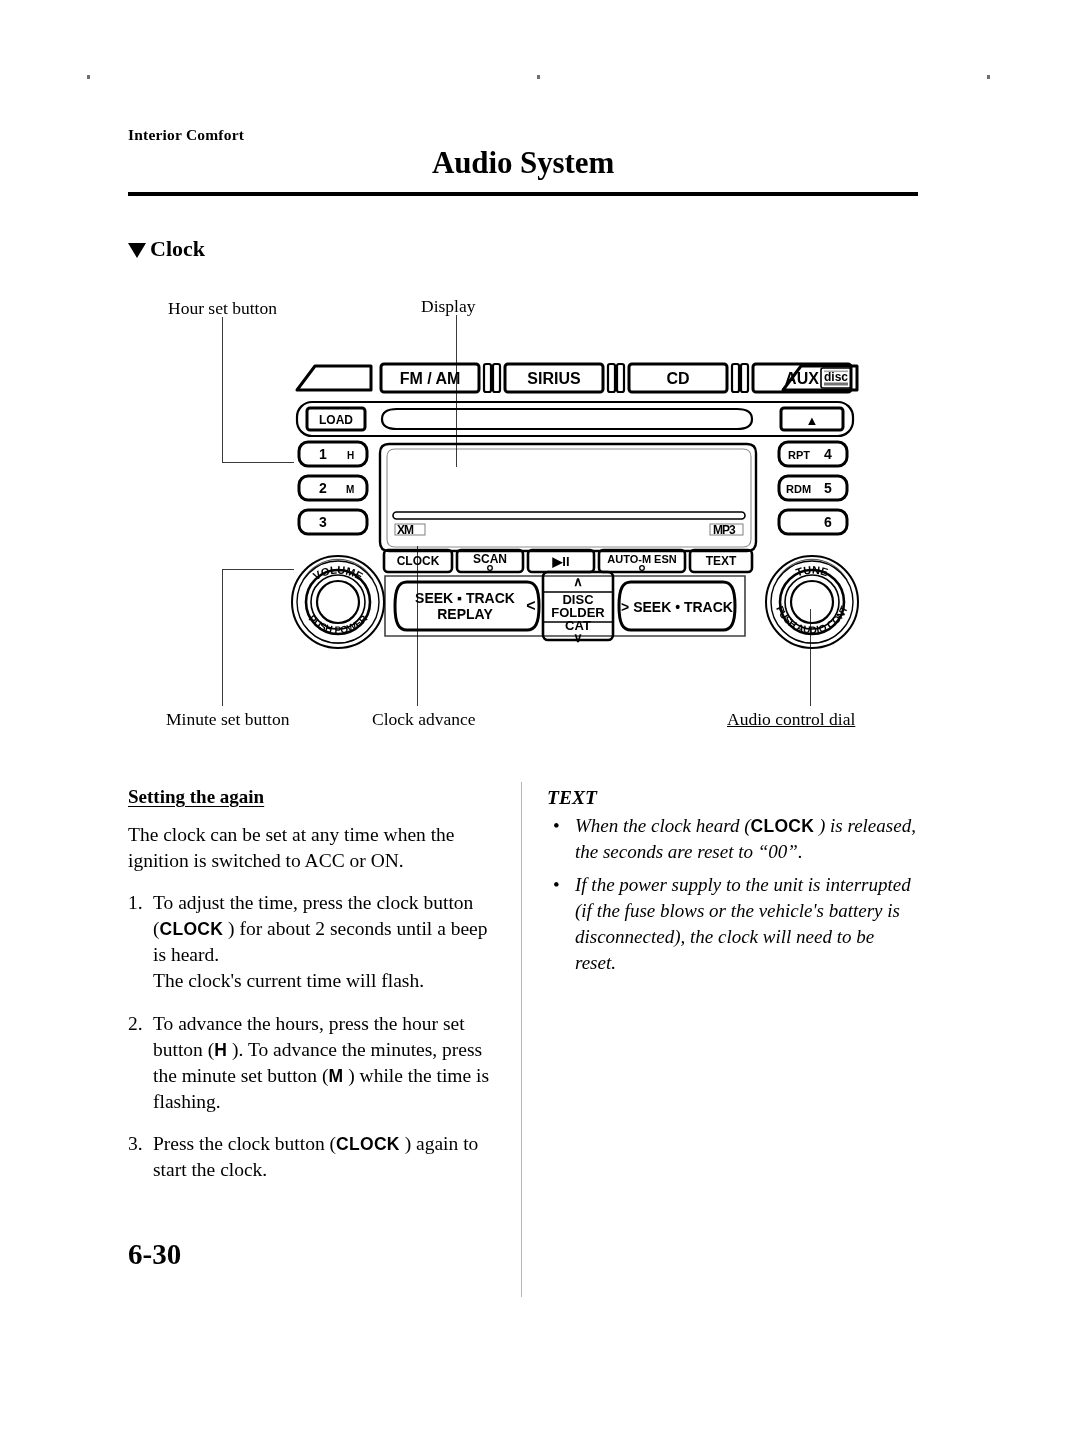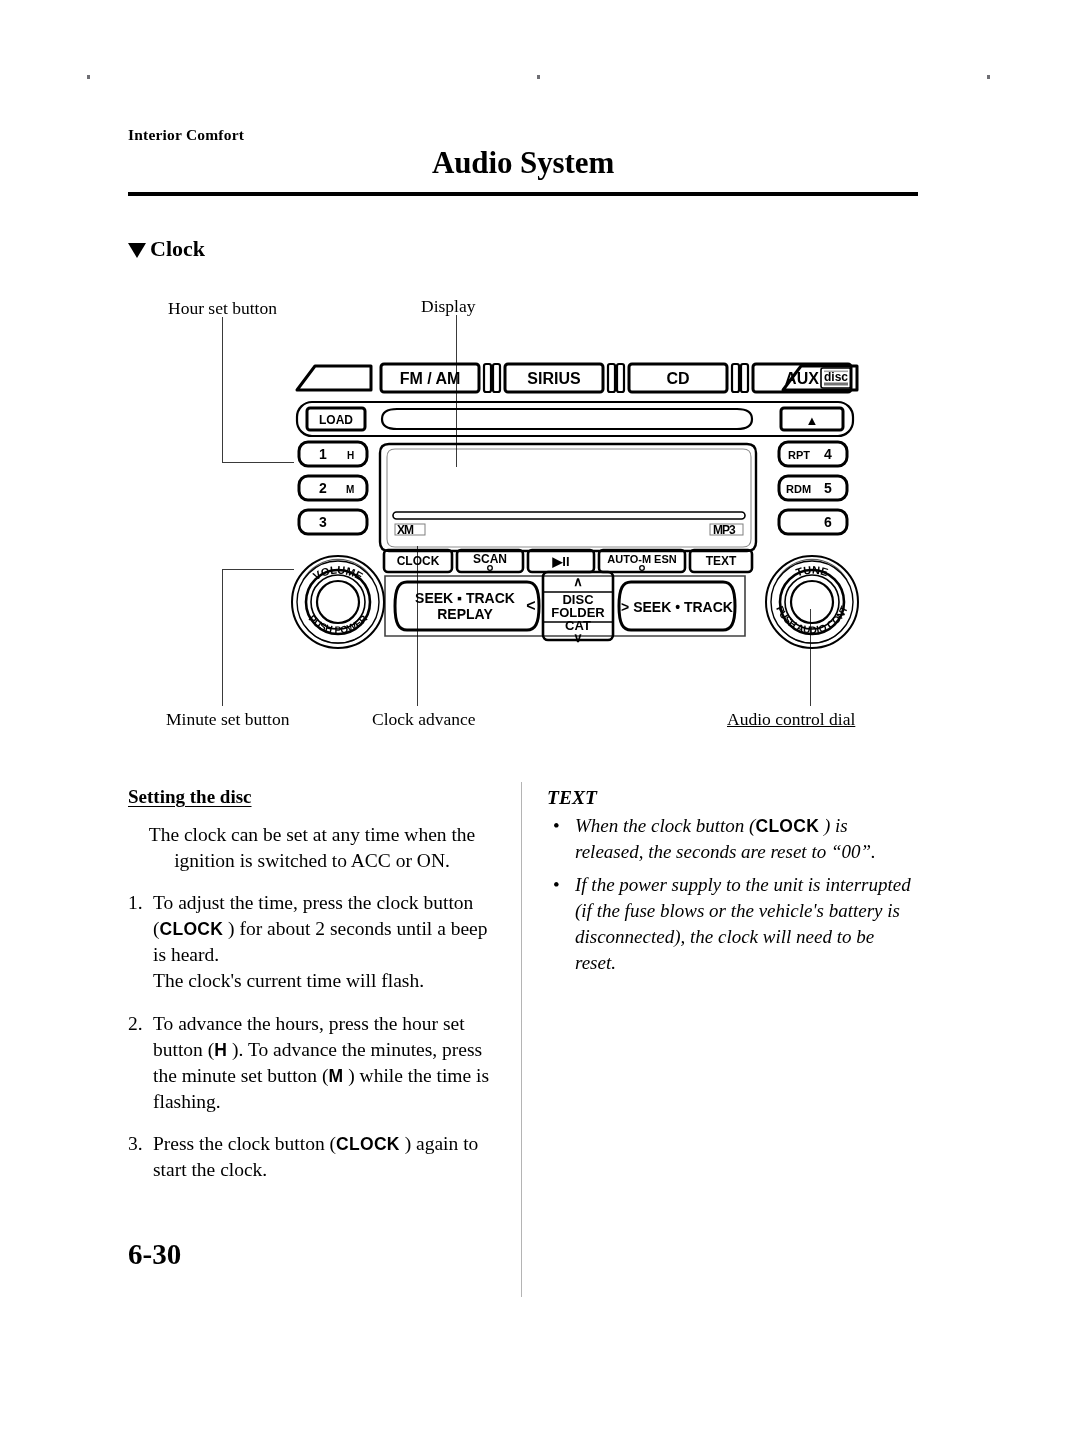--- a/index.html
+++ b/index.html
@@ -161,21 +161,20 @@
     font-size: 19px;
     text-decoration: underline;
     text-underline-offset: 3px;
     margin: 0 0 13px 0;
     line-height: 1.2;
   }
   .para {
     font-size: 19.5px;
     line-height: 1.34;
     margin: 0 0 16px 0;
-    text-align: center;
   }
   .step {
     display: flex;
     font-size: 19.5px;
     line-height: 1.34;
     margin: 0 0 16px 0;
   }
   .step-num {
     width: 25px;
     flex: 0 0 25px;
@@ -444,21 +443,21 @@
                  L346 276 C338 276, 334 270, 334 252 C334 234, 338 228, 346 228 Z"></path>
       </g>
       <text x="392" y="258" font-family="Liberation Sans, sans-serif" font-weight="bold" font-size="14" fill="#000" text-anchor="middle">&gt; SEEK • TRACK</text>
     </svg>
   </div>
 </div>
 
 <div class="col-divider"></div>
 
 <div class="col-left">
-  <div class="sub-title">Setting the disc</div>
+  <div class="sub-title">Setting the again</div>
   <p class="para">The clock can be set at any time when the ignition is switched to ACC or ON.</p>
 
   <div class="step">
     <div class="step-num">1.</div>
     <div class="step-body">
       <span>To adjust the time, press the clock button (</span><span class="btn-token">CLOCK</span><span> ) for about 2 seconds until a beep is heard.</span>
       <div>The clock's current time will flash.</div>
     </div>
   </div>
 
@@ -475,21 +474,21 @@
       <span>Press the clock button (</span><span class="btn-token">CLOCK</span><span> ) again to start the clock.</span>
     </div>
   </div>
 </div>
 
 <div class="col-right">
   <div class="note-title">TEXT</div>
   <ul class="note-list">
     <li class="note-item">
       <span class="note-bullet">•</span>
-      <span class="note-text"><span>When the clock button (</span><span class="btn-token">CLOCK</span><span> ) is released, the seconds are reset to “00”.</span></span>
+      <span class="note-text"><span>When the clock heard (</span><span class="btn-token">CLOCK</span><span> ) is released, the seconds are reset to “00”.</span></span>
     </li>
     <li class="note-item">
       <span class="note-bullet">•</span>
       <span class="note-text">If the power supply to the unit is interrupted (if the fuse blows or the vehicle's battery is disconnected), the clock will need to be reset.</span>
     </li>
   </ul>
 </div>
 
 <div class="page-number">6-30</div>
 

